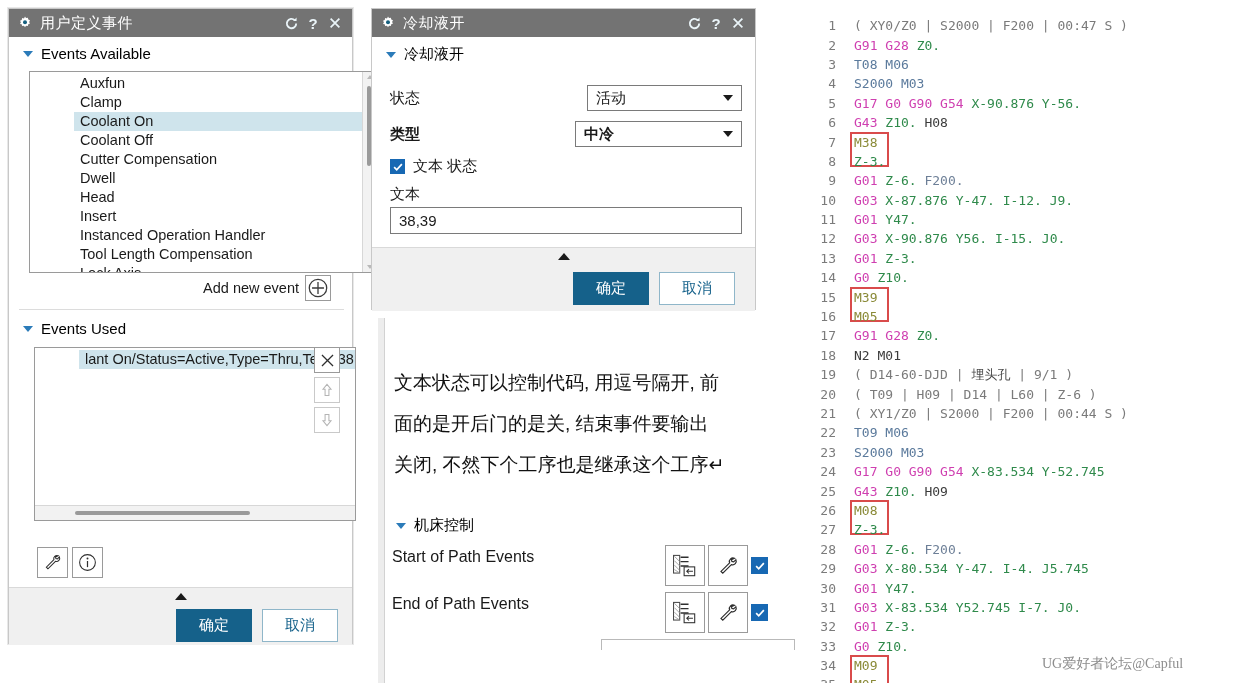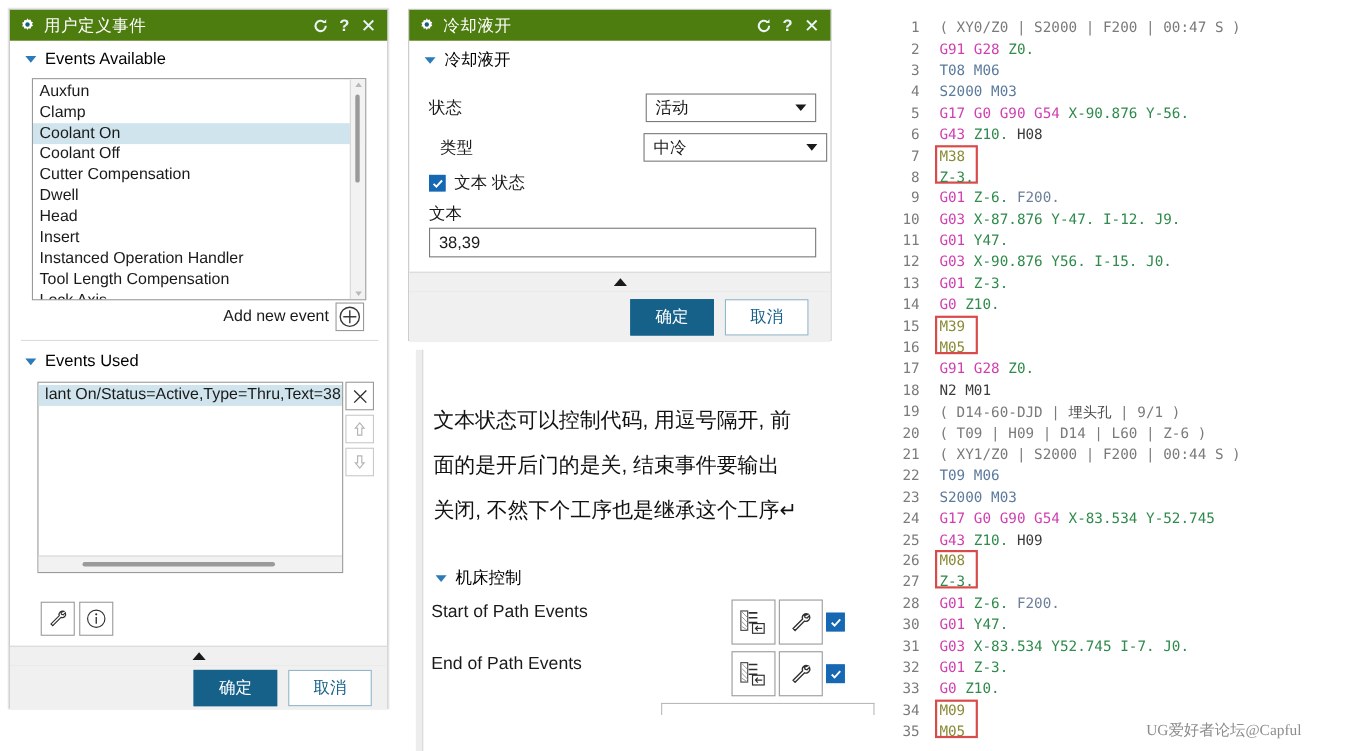--- a/index.html
+++ b/index.html
@@ -2,35 +2,35 @@
 <html><head>
 <meta charset="utf-8">
 <style>
   html,body{margin:0;padding:0;background:#ffffff;}
   body{width:1233px;height:683px;position:relative;overflow:hidden;
        font-family:"Liberation Sans","DejaVu Sans",sans-serif;
        -webkit-font-smoothing:antialiased;}
 
   
   .dlg{position:absolute;background:#fff;box-sizing:border-box;}
-  .titlebar{height:28px;background:#4d7c0f;color:#fff;display:flex;align-items:center;
+  .titlebar{height:28px;background:#737373;color:#fff;display:flex;align-items:center;
             padding:0 6px 0 8px;box-sizing:border-box;}
   .tb-gear{width:16px;height:16px;flex:0 0 auto;margin-right:7px;}
   .tb-title{font-size:15px;letter-spacing:.5px;white-space:nowrap;}
   .tb-spacer{flex:1 1 auto;}
   .tb-btn{width:22px;height:22px;display:flex;align-items:center;justify-content:center;
           color:#eaf4f8;font-size:15px;font-weight:bold;cursor:pointer;}
   .tb-btn svg{display:block;}
 
   .sect-hdr{display:flex;align-items:center;gap:8px;color:#000000;font-size:15px;
             padding:8px 0 6px 14px;}
   .caret{width:0;height:0;border-left:5px solid transparent;border-right:5px solid transparent;
          border-top:6px solid #2b7bb9;}
 
-  .listbox{border:1px solid #9a9a9a;background:#fff;position:relative;overflow:hidden;}
+  .listbox{border:1px solid #9a9a9a;background:#fff;position:relative;overflow:hidden;padding-left:44px;}
   .li{font-size:14.5px;color:#1a1a1a;padding:1px 6px;line-height:17px;white-space:nowrap;}
   .li.sel{background:#cfe4ec;}
 
   .vscroll{position:absolute;top:0;right:0;width:13px;bottom:0;background:#f2f2f2;
            border-left:1px solid #d7d7d7;}
   .vthumb{position:absolute;left:4px;width:4px;background:#9a9a9a;border-radius:2px;}
   .vtri{position:absolute;left:4px;width:0;height:0;border-left:3px solid transparent;
         border-right:3px solid transparent;}
   .hscroll{position:absolute;left:0;right:0;bottom:0;height:14px;background:#f2f2f2;
            border-top:1px solid #d7d7d7;}
@@ -237,21 +237,21 @@
   </div>
 
   <div class="frow" style="position:absolute;left:18px;top:76px;width:352px;">
     <span class="flabel" style="width:185px;">状态</span>
     <span class="combo" style="flex:1 1 auto;margin-left:12px;">
       <span class="cval">活动</span>
       <span class="cdn"></span>
     </span>
   </div>
 
-  <div class="frow" style="position:absolute;left:28px;top:112px;width:352px;">
+  <div class="frow" style="position:absolute;left:18px;top:112px;width:352px;font-weight:bold;">
     <span class="flabel" style="width:185px;">类型</span>
     <span class="combo" style="flex:1 1 auto;">
       <span class="cval">中冷</span>
       <span class="cdn"></span>
     </span>
   </div>
 
   <div style="position:absolute;left:18px;top:148px;display:flex;align-items:center;gap:8px;">
     <span class="cbx">
       <svg viewBox="0 0 14 14" width="12" height="12">
@@ -364,20 +364,21 @@
     <div class="gline"><span class="gnum">19</span><span class="gtxt"><span class="g-cmt">( D14-60-DJD | </span><span class="g-cn">埋头孔</span><span class="g-cmt"> | 9/1 )</span></span></div>
     <div class="gline"><span class="gnum">20</span><span class="gtxt"><span class="g-cmt">( T09 | H09 | D14 | L60 | Z-6 )</span></span></div>
     <div class="gline"><span class="gnum">21</span><span class="gtxt"><span class="g-cmt">( XY1/Z0 | S2000 | F200 | 00:44 S )</span></span></div>
     <div class="gline"><span class="gnum">22</span><span class="gtxt"><span class="g-t">T09 M06</span></span></div>
     <div class="gline"><span class="gnum">23</span><span class="gtxt"><span class="g-t">S2000 M03</span></span></div>
     <div class="gline"><span class="gnum">24</span><span class="gtxt"><span class="g-g">G17 G0 G90 G54 </span><span class="g-ax">X-83.534 Y-52.745</span></span></div>
     <div class="gline"><span class="gnum">25</span><span class="gtxt"><span class="g-g">G43 </span><span class="g-ax">Z10. </span><span class="g-plain">H09</span></span></div>
     <div class="gline"><span class="gnum">26</span><span class="gtxt"><span class="g-m hl" style="outline-color: rgb(217, 75, 75);">M08</span></span></div>
     <div class="gline"><span class="gnum">27</span><span class="gtxt"><span class="g-ax">Z-3.</span></span></div>
     <div class="gline"><span class="gnum">28</span><span class="gtxt"><span class="g-g">G01 </span><span class="g-ax">Z-6. </span><span class="g-f">F200.</span></span></div>
+    <div class="gline"><span class="gnum">29</span><span class="gtxt"><span class="g-g">G03 </span><span class="g-ax">X-80.534 Y-47. I-4. J5.745</span></span></div>
     <div class="gline"><span class="gnum">30</span><span class="gtxt"><span class="g-g">G01 </span><span class="g-ax">Y47.</span></span></div>
     <div class="gline"><span class="gnum">31</span><span class="gtxt"><span class="g-g">G03 </span><span class="g-ax">X-83.534 Y52.745 I-7. J0.</span></span></div>
     <div class="gline"><span class="gnum">32</span><span class="gtxt"><span class="g-g">G01 </span><span class="g-ax">Z-3.</span></span></div>
     <div class="gline"><span class="gnum">33</span><span class="gtxt"><span class="g-g">G0 </span><span class="g-ax">Z10.</span></span></div>
     <div class="gline"><span class="gnum">34</span><span class="gtxt"><span class="g-m hl" style="outline-color: rgb(217, 75, 75);">M09</span></span></div>
     <div class="gline"><span class="gnum">35</span><span class="gtxt"><span class="g-m">M05</span></span></div>
   </div>
 
 <div class="wm" style="left:1042px;top:655px;">UG爱好者论坛@Capful</div>
 

